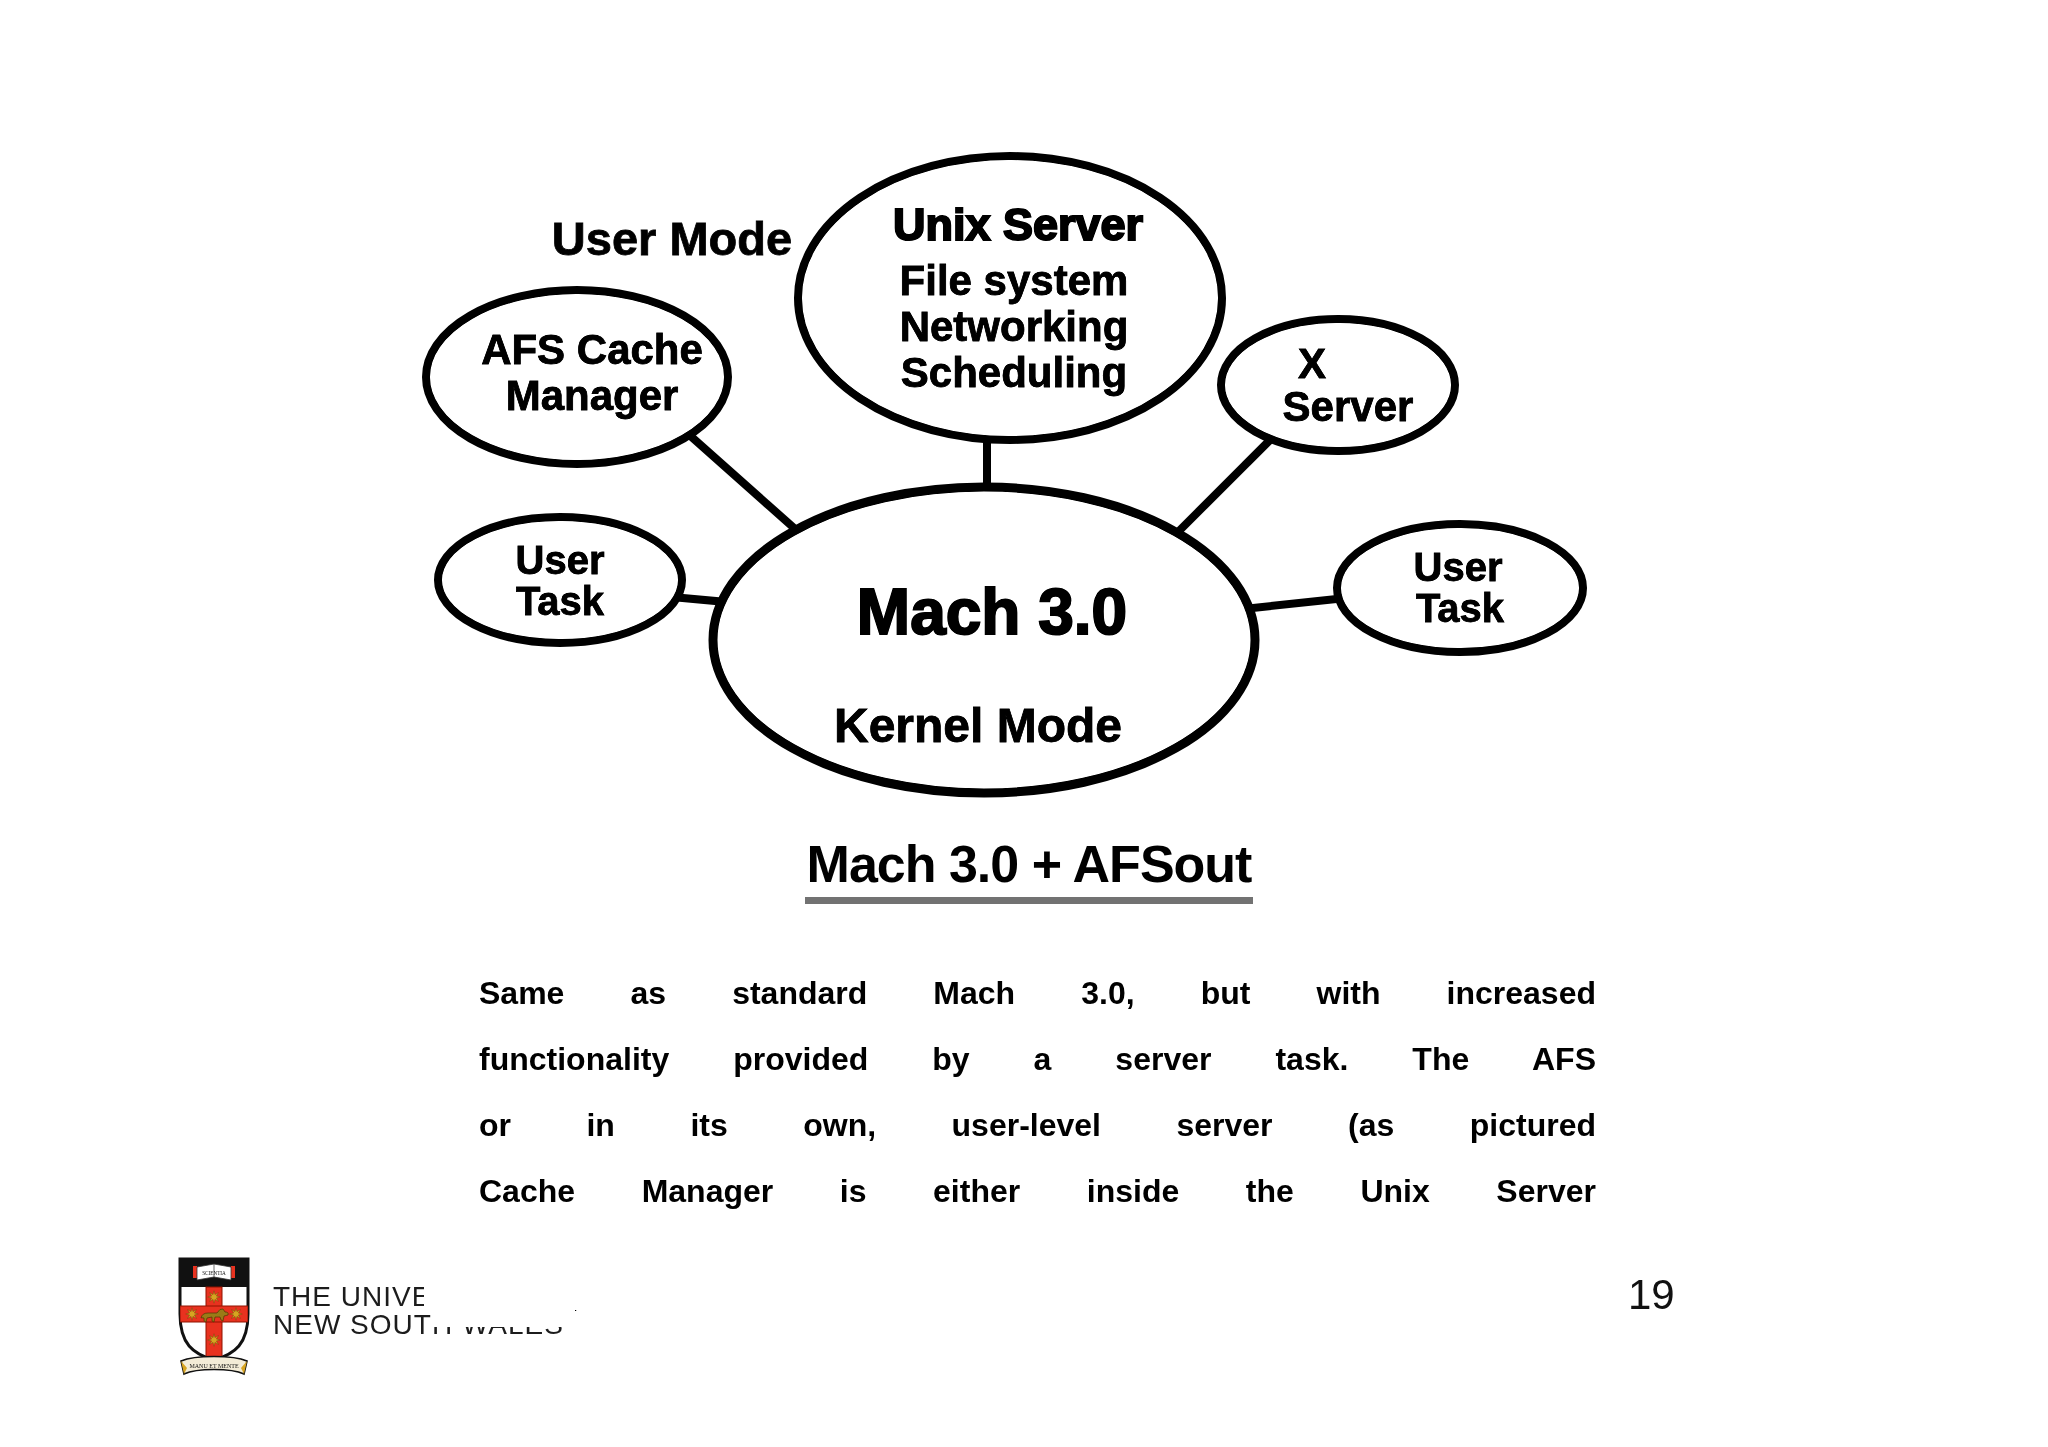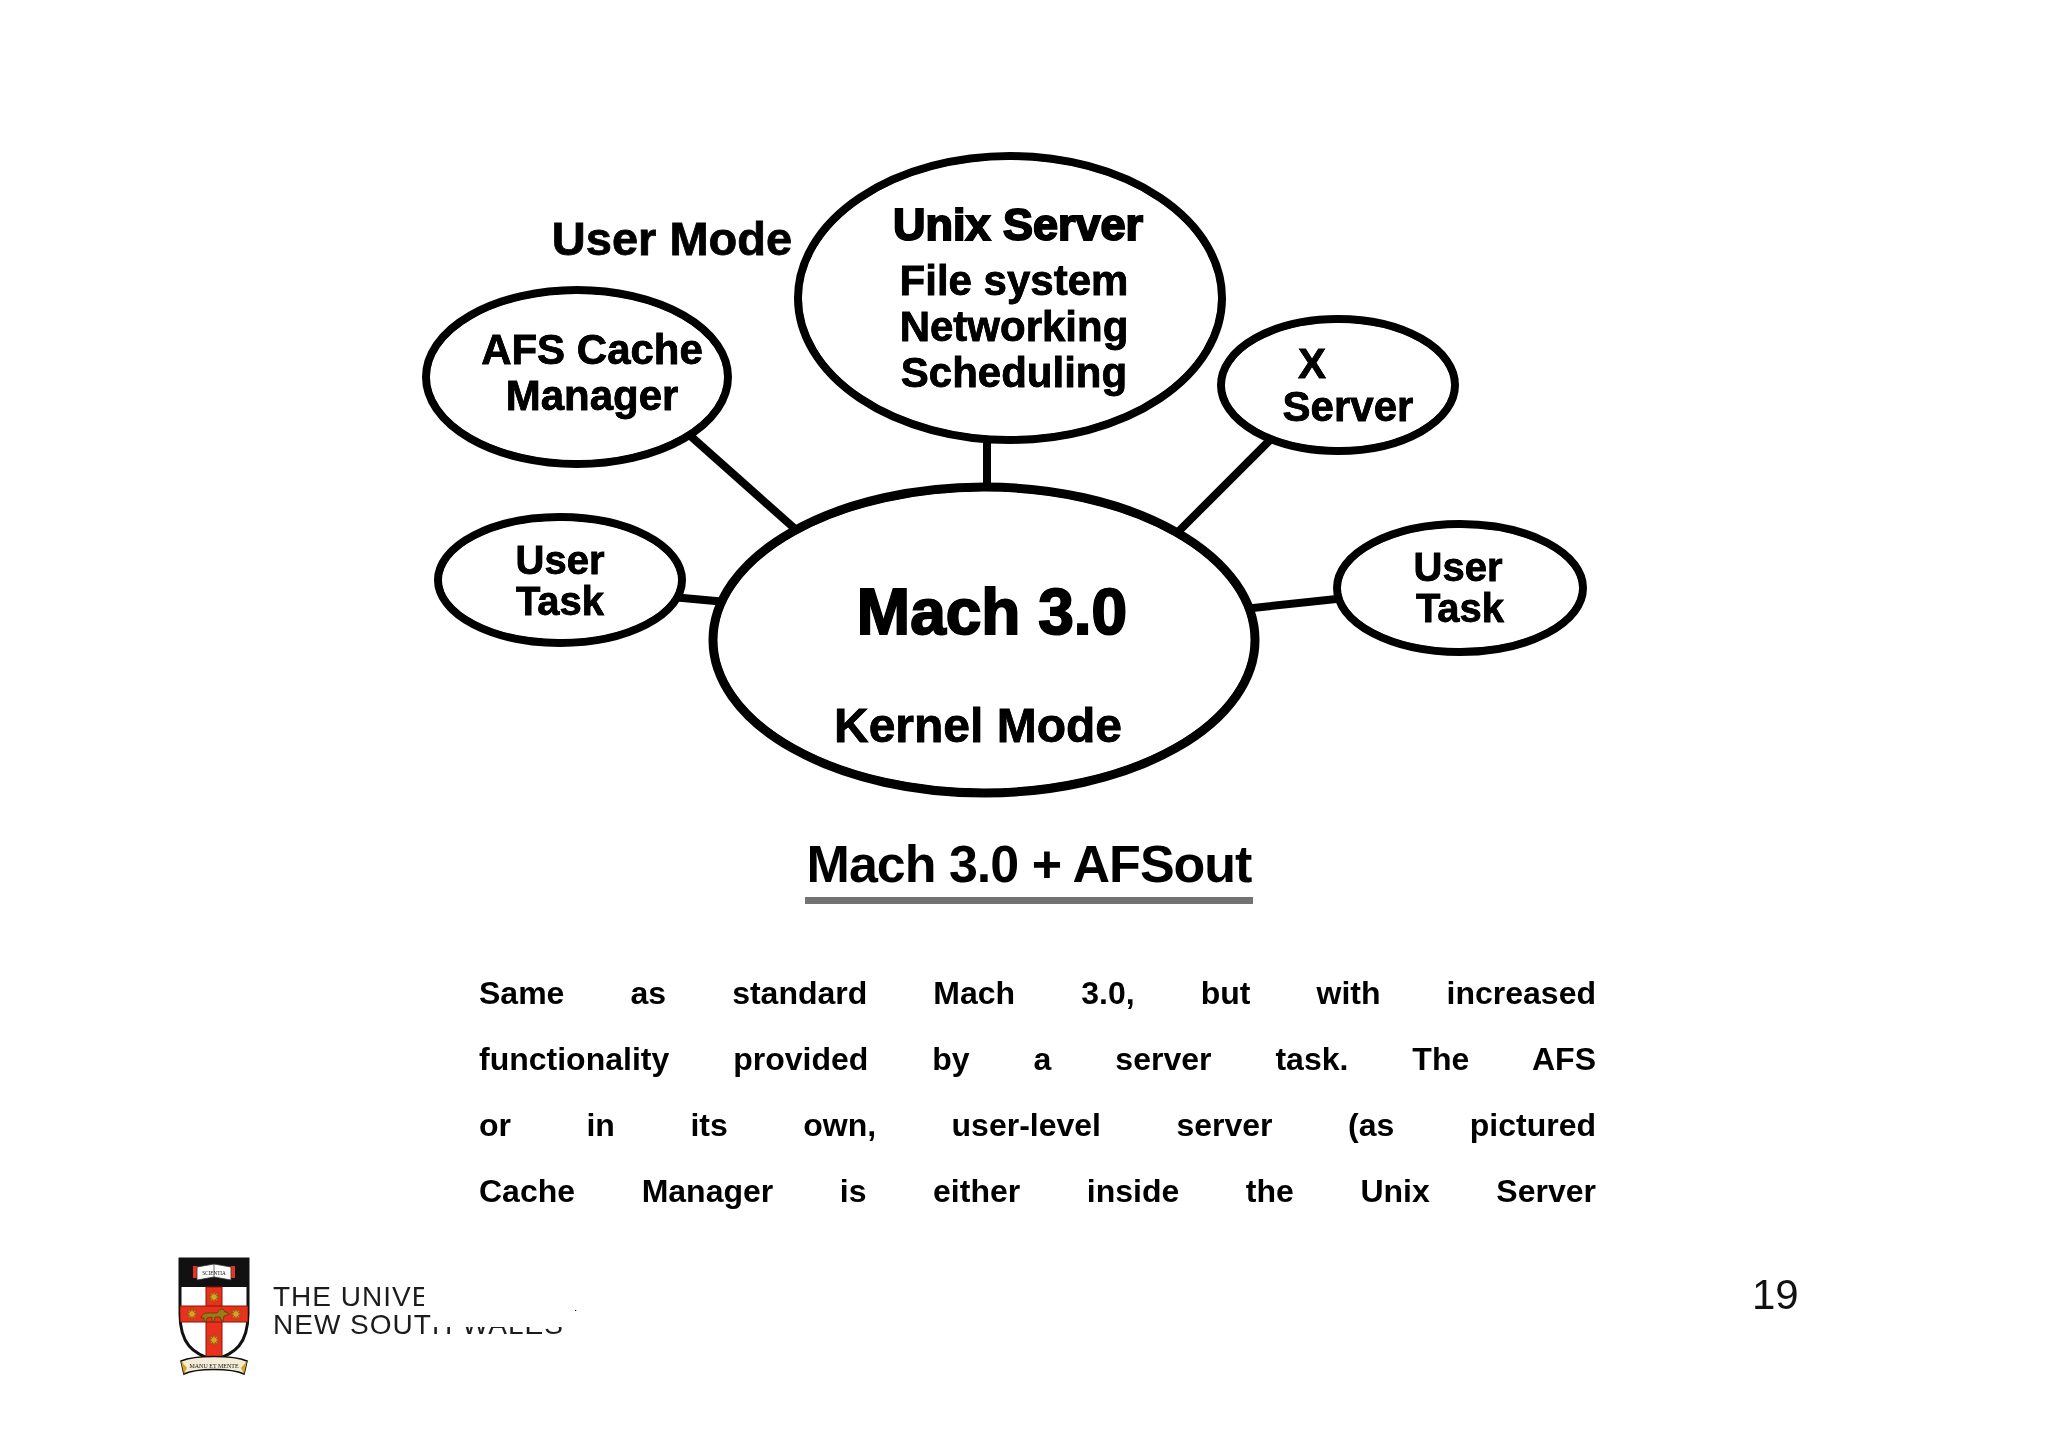--- a/index.html
+++ b/index.html
@@ -21,21 +21,21 @@
   .pline{text-align:justify;text-align-last:justify;white-space:normal;}
   .pline.last{text-align-last:left;margin-top:36px;}
   
   #crest{left:175px;top:1256px;width:78px;height:122px;}
   .wordmark{color:#1c1c1c;font-size:28px;letter-spacing:1px;white-space:nowrap;}
   #wordmark-1{left:273px;top:1281px;}
   #wordmark-2{left:273px;top:1309px;}
   .occluder{background:#ffffff;}
   #occ-1{left:424px;top:1276px;width:360px;height:34px;}
   #occ-2{left:433px;top:1299px;width:142px;height:28px;}
-  #page-number{left:1752px;top:1271px;font-size:42px;color:#111;}
+  #page-number{left:1628px;top:1271px;font-size:42px;color:#111;}
 </style>
 </head>
 <body>
 
 <div id="scan-layer">
 
   <svg id="diagram-svg" width="2048" height="1447" viewBox="0 0 2048 1447">
 
     <g stroke="#000" stroke-width="8">
       <line x1="987" y1="420" x2="987" y2="530"></line>

